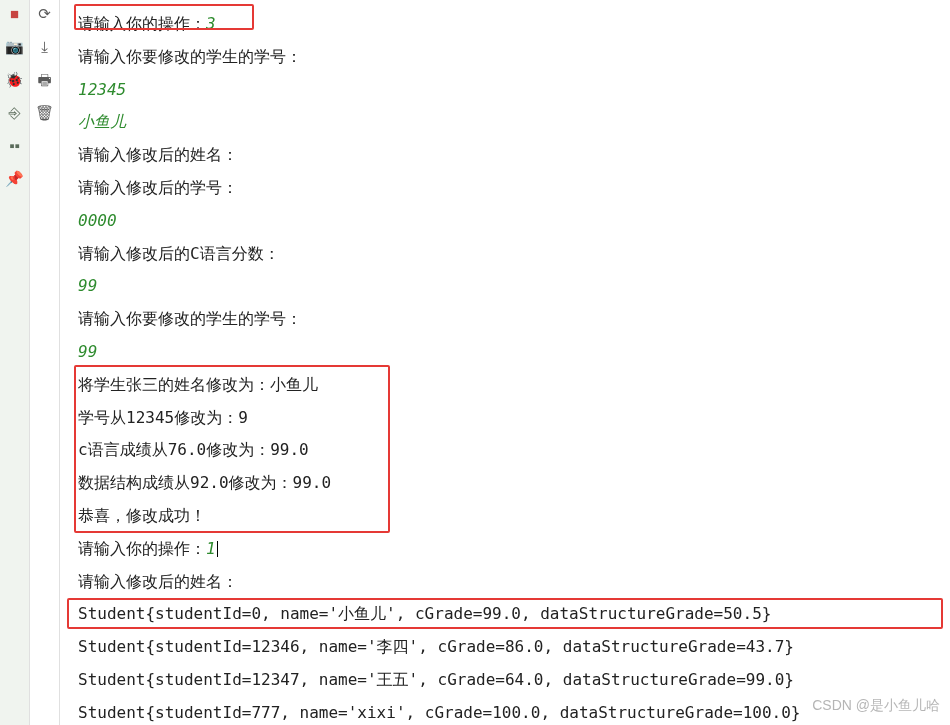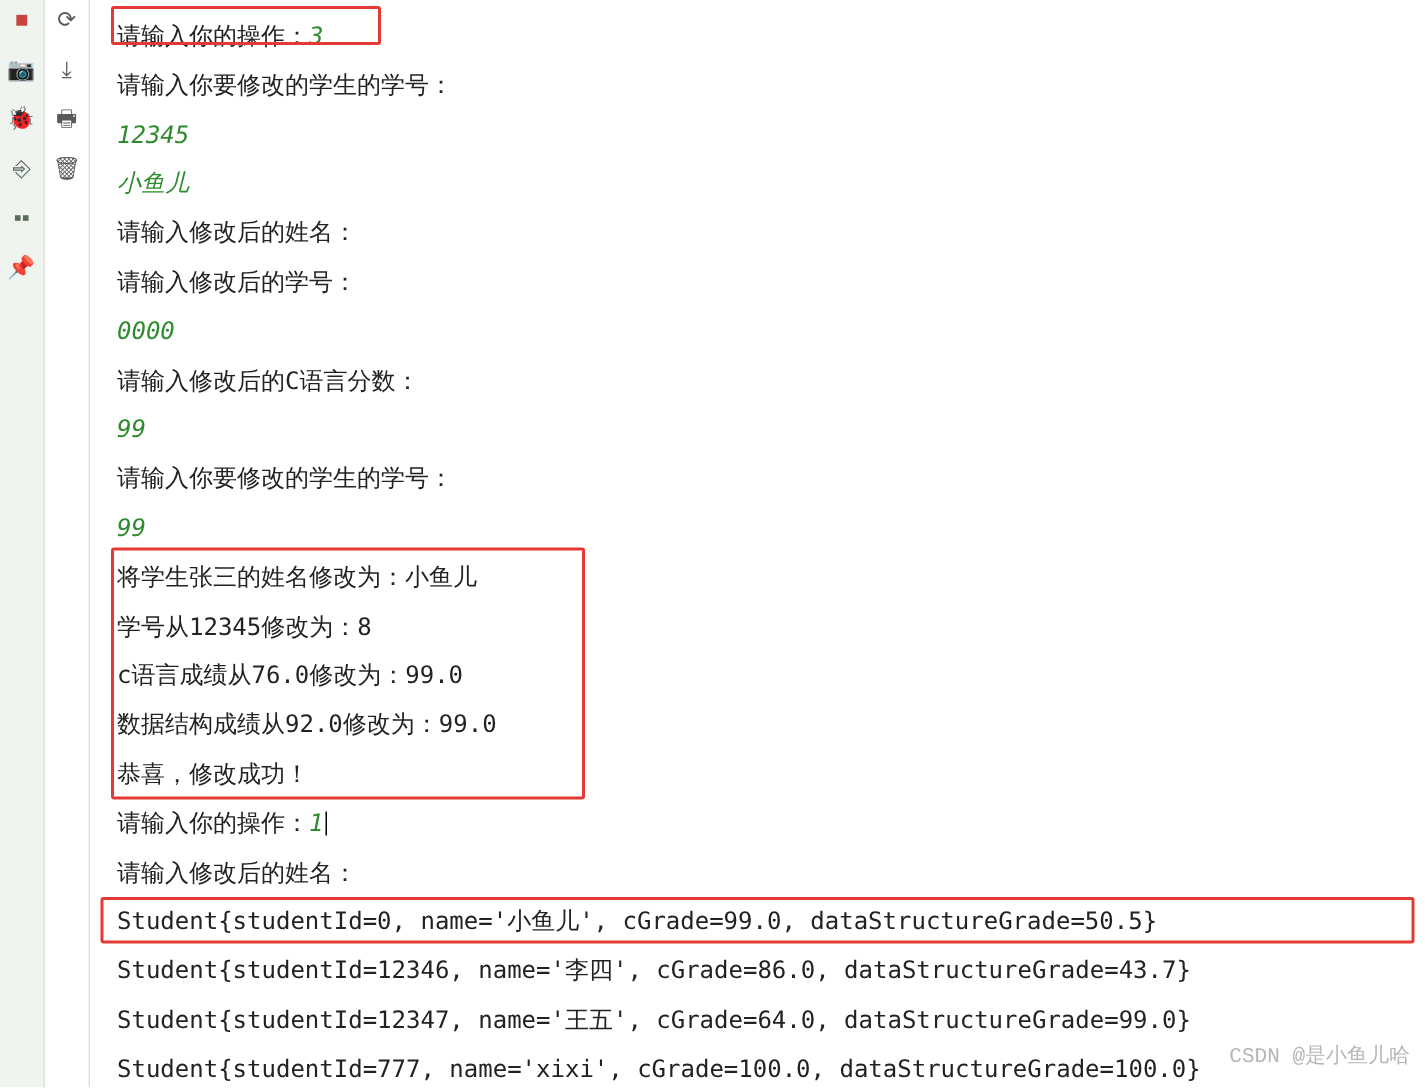--- a/index.html
+++ b/index.html
@@ -59,21 +59,21 @@
     position: absolute;
     pointer-events: none;
     border-radius: 2px;
   }
   .watermark {
     position: absolute;
     right: 10px;
     bottom: 5px;
     color: rgba(120,120,120,0.55);
     font-size: 14px;
-    font-family: Liberation Mono, monospace;
+    font-family: Liberation Sans, sans-serif;
   }
 </style>
 </head>
 <body>
 
 <div class="sidebar-left">
   <div class="icon icon-red">■</div>
   <div class="icon">📷</div>
   <div class="icon">🐞</div>
   <div class="icon">⎆</div>
@@ -95,21 +95,21 @@
   <div class="line input-val">12345</div>
   <div class="line input-val">小鱼儿</div>
   <div class="line">请输入修改后的姓名：</div>
   <div class="line">请输入修改后的学号：</div>
   <div class="line input-val">0000</div>
   <div class="line">请输入修改后的C语言分数：</div>
   <div class="line input-val">99</div>
   <div class="line">请输入你要修改的学生的学号：</div>
   <div class="line input-val">99</div>
   <div class="line">将学生张三的姓名修改为：小鱼儿</div>
-  <div class="line">学号从12345修改为：8</div>
+  <div class="line">学号从12345修改为：9</div>
   <div class="line">c语言成绩从76.0修改为：99.0</div>
   <div class="line">数据结构成绩从92.0修改为：99.0</div>
   <div class="line">恭喜，修改成功！</div>
   <div class="line"><span>请输入你的操作：</span><span class="input-val">1</span><span class="cursor-bar"></span></div>
   <div class="line">请输入修改后的姓名：</div>
   <div class="line">Student{studentId=0, name='小鱼儿', cGrade=99.0, dataStructureGrade=50.5}</div>
   <div class="line">Student{studentId=12346, name='李四', cGrade=86.0, dataStructureGrade=43.7}</div>
   <div class="line">Student{studentId=12347, name='王五', cGrade=64.0, dataStructureGrade=99.0}</div>
   <div class="line">Student{studentId=777, name='xixi', cGrade=100.0, dataStructureGrade=100.0}</div>
 

